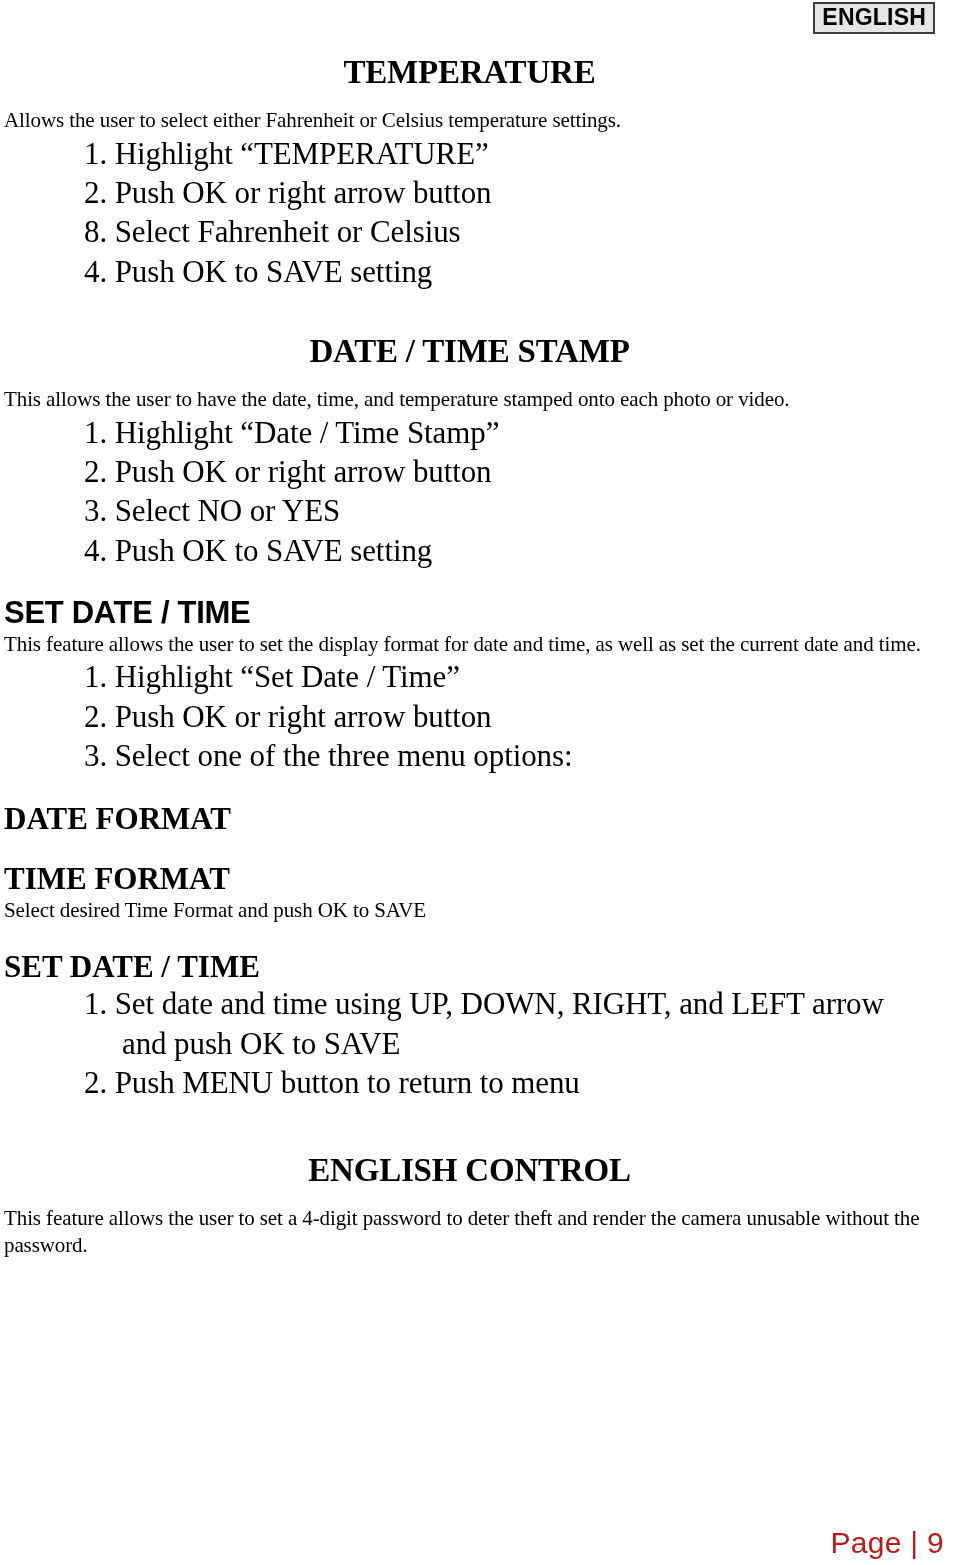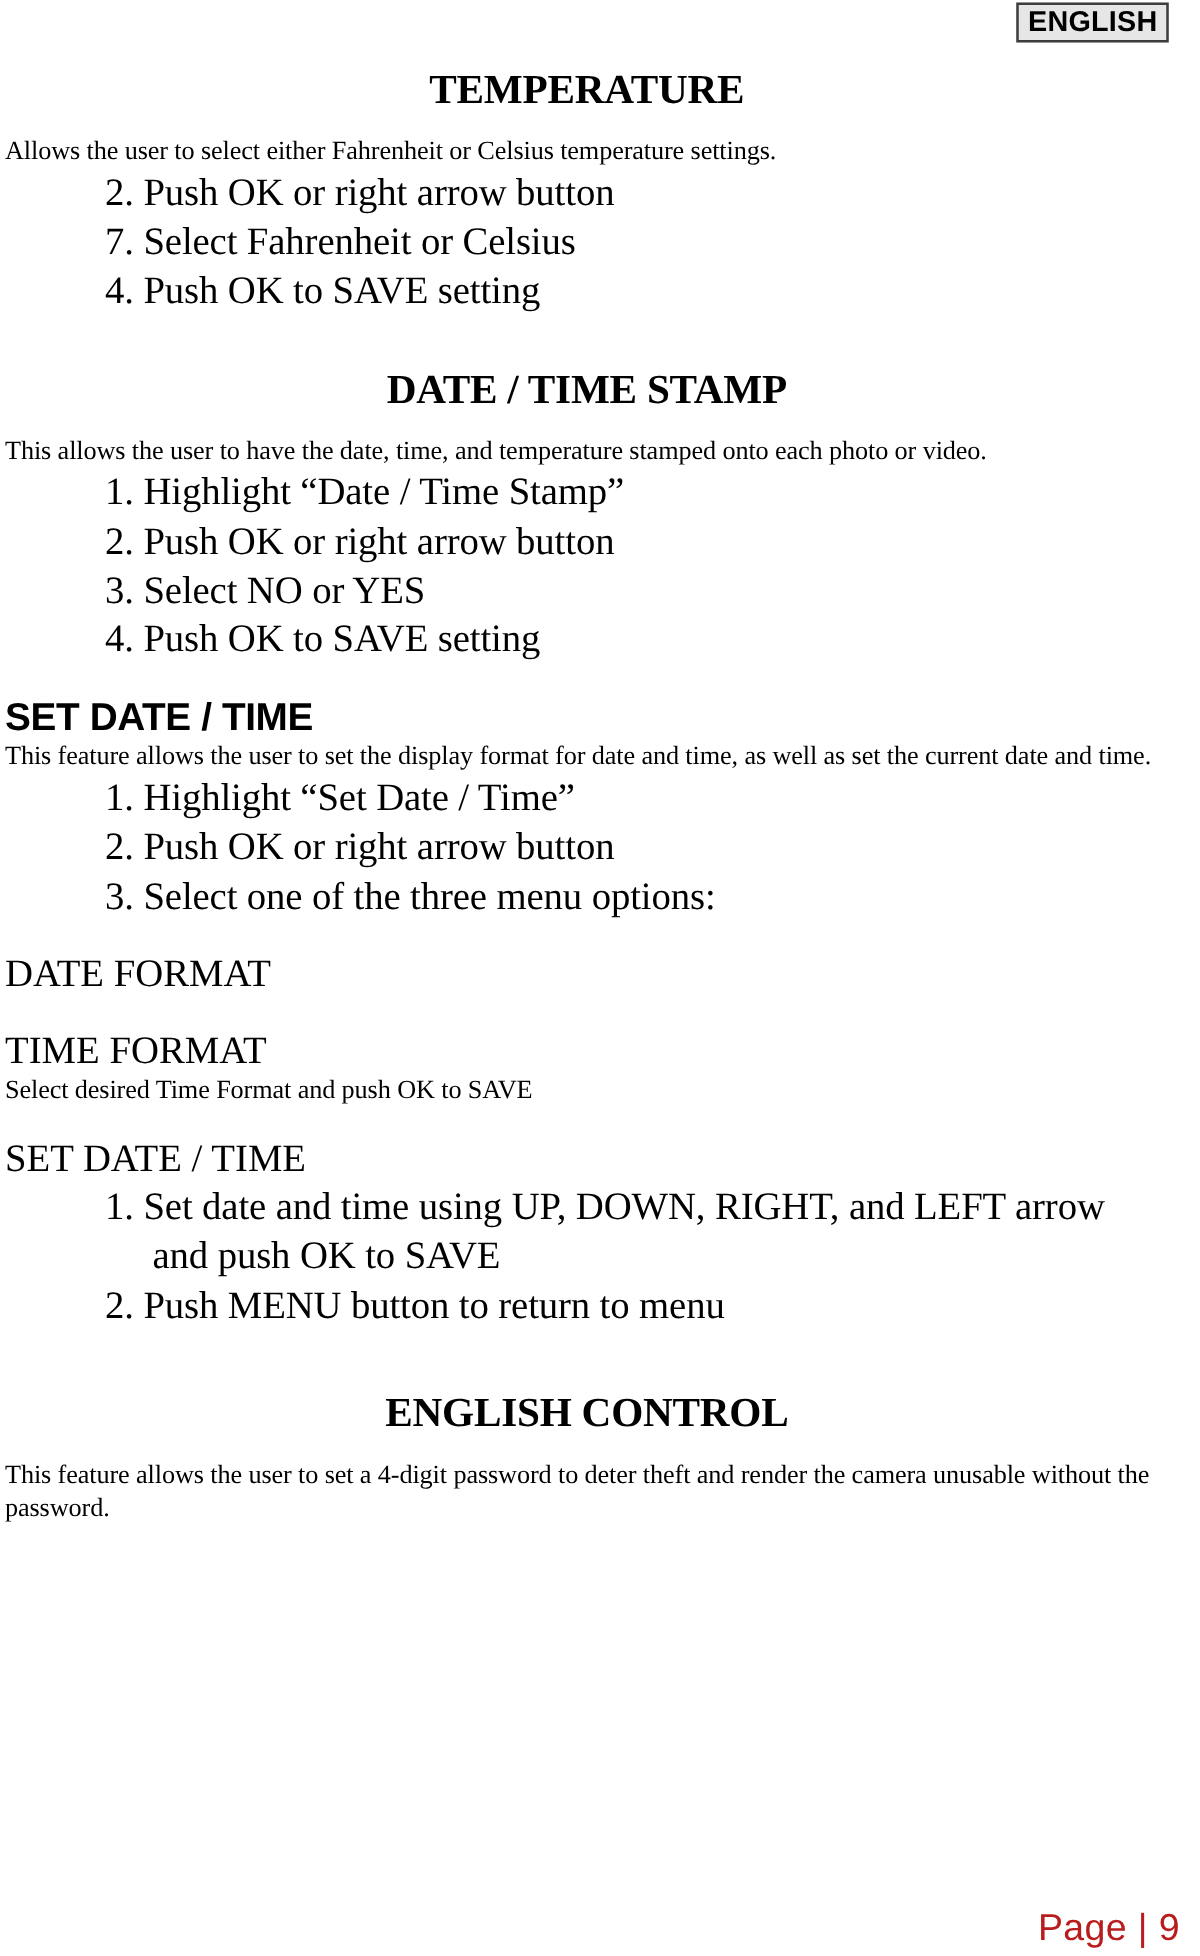--- a/index.html
+++ b/index.html
@@ -58,21 +58,21 @@
   h2.sec-bold-sans {
     font-family: "Liberation Sans", "DejaVu Sans", sans-serif;
     font-weight: bold;
     font-size: 31px;
     line-height: 1.12;
     margin: 0;
     letter-spacing: -0.3px;
   }
   h3.sub-plain {
     font-family: "Liberation Serif", "DejaVu Serif", serif;
-    font-weight: normal;
+    font-weight: bold;
     font-size: 31px;
     line-height: 1.12;
     margin: 0;
     letter-spacing: 0px;
   }
 
   
   p.body {
     font-size: 21px;
     line-height: 1.27;
@@ -114,22 +114,23 @@
 
 <div class="page">
 
   <div class="header-row">
     <span class="lang-badge">ENGLISH</span>
   </div>
 
   <h2 class="sec-bold-serif">TEMPERATURE</h2>
   <p class="body">Allows the user to select either Fahrenheit or Celsius temperature settings.</p>
   <ol class="steps">
+    <li>1. Highlight “TEMPERATURE”</li>
     <li>2. Push OK or right arrow button</li>
-    <li>7. Select Fahrenheit or Celsius</li>
+    <li>8. Select Fahrenheit or Celsius</li>
     <li>4. Push OK to SAVE setting</li>
   </ol>
 
   <div class="gap-md"></div>
 
   <h2 class="sec-bold-serif">DATE / TIME STAMP</h2>
   <p class="body">This allows the user to have the date, time, and temperature stamped onto each photo or video.</p>
   <ol class="steps">
     <li>1. Highlight “Date / Time Stamp”</li>
     <li>2. Push OK or right arrow button</li>

